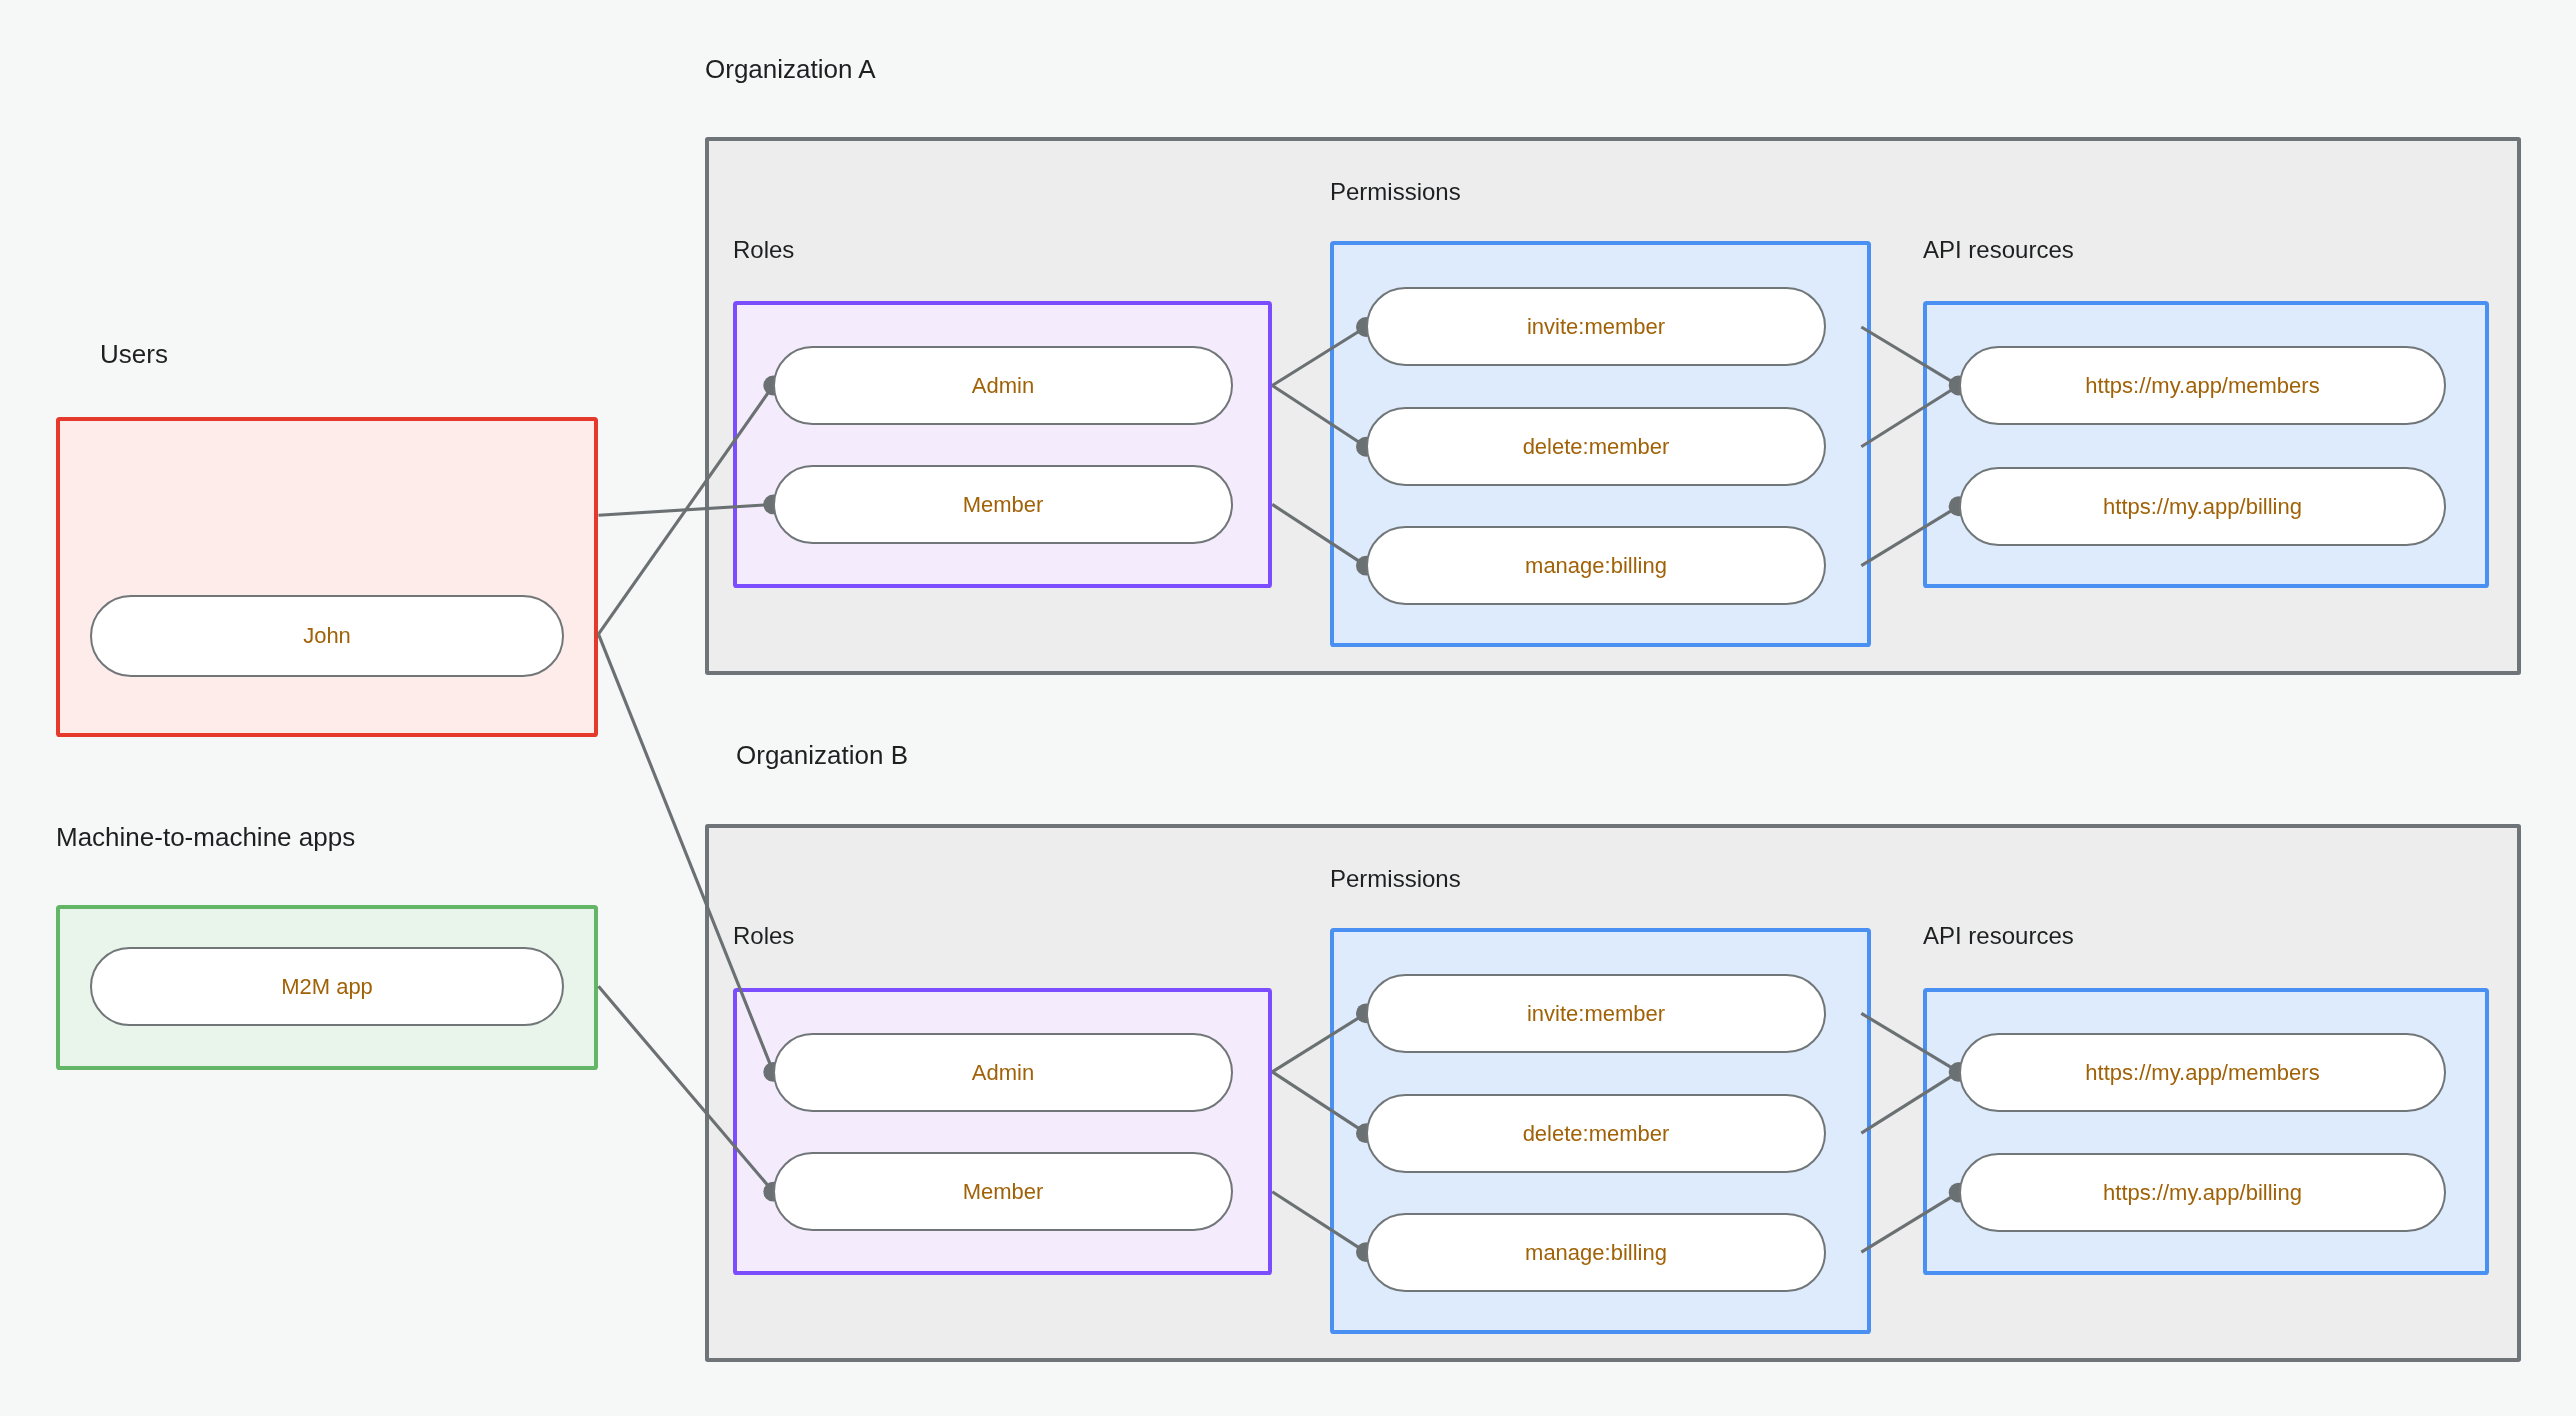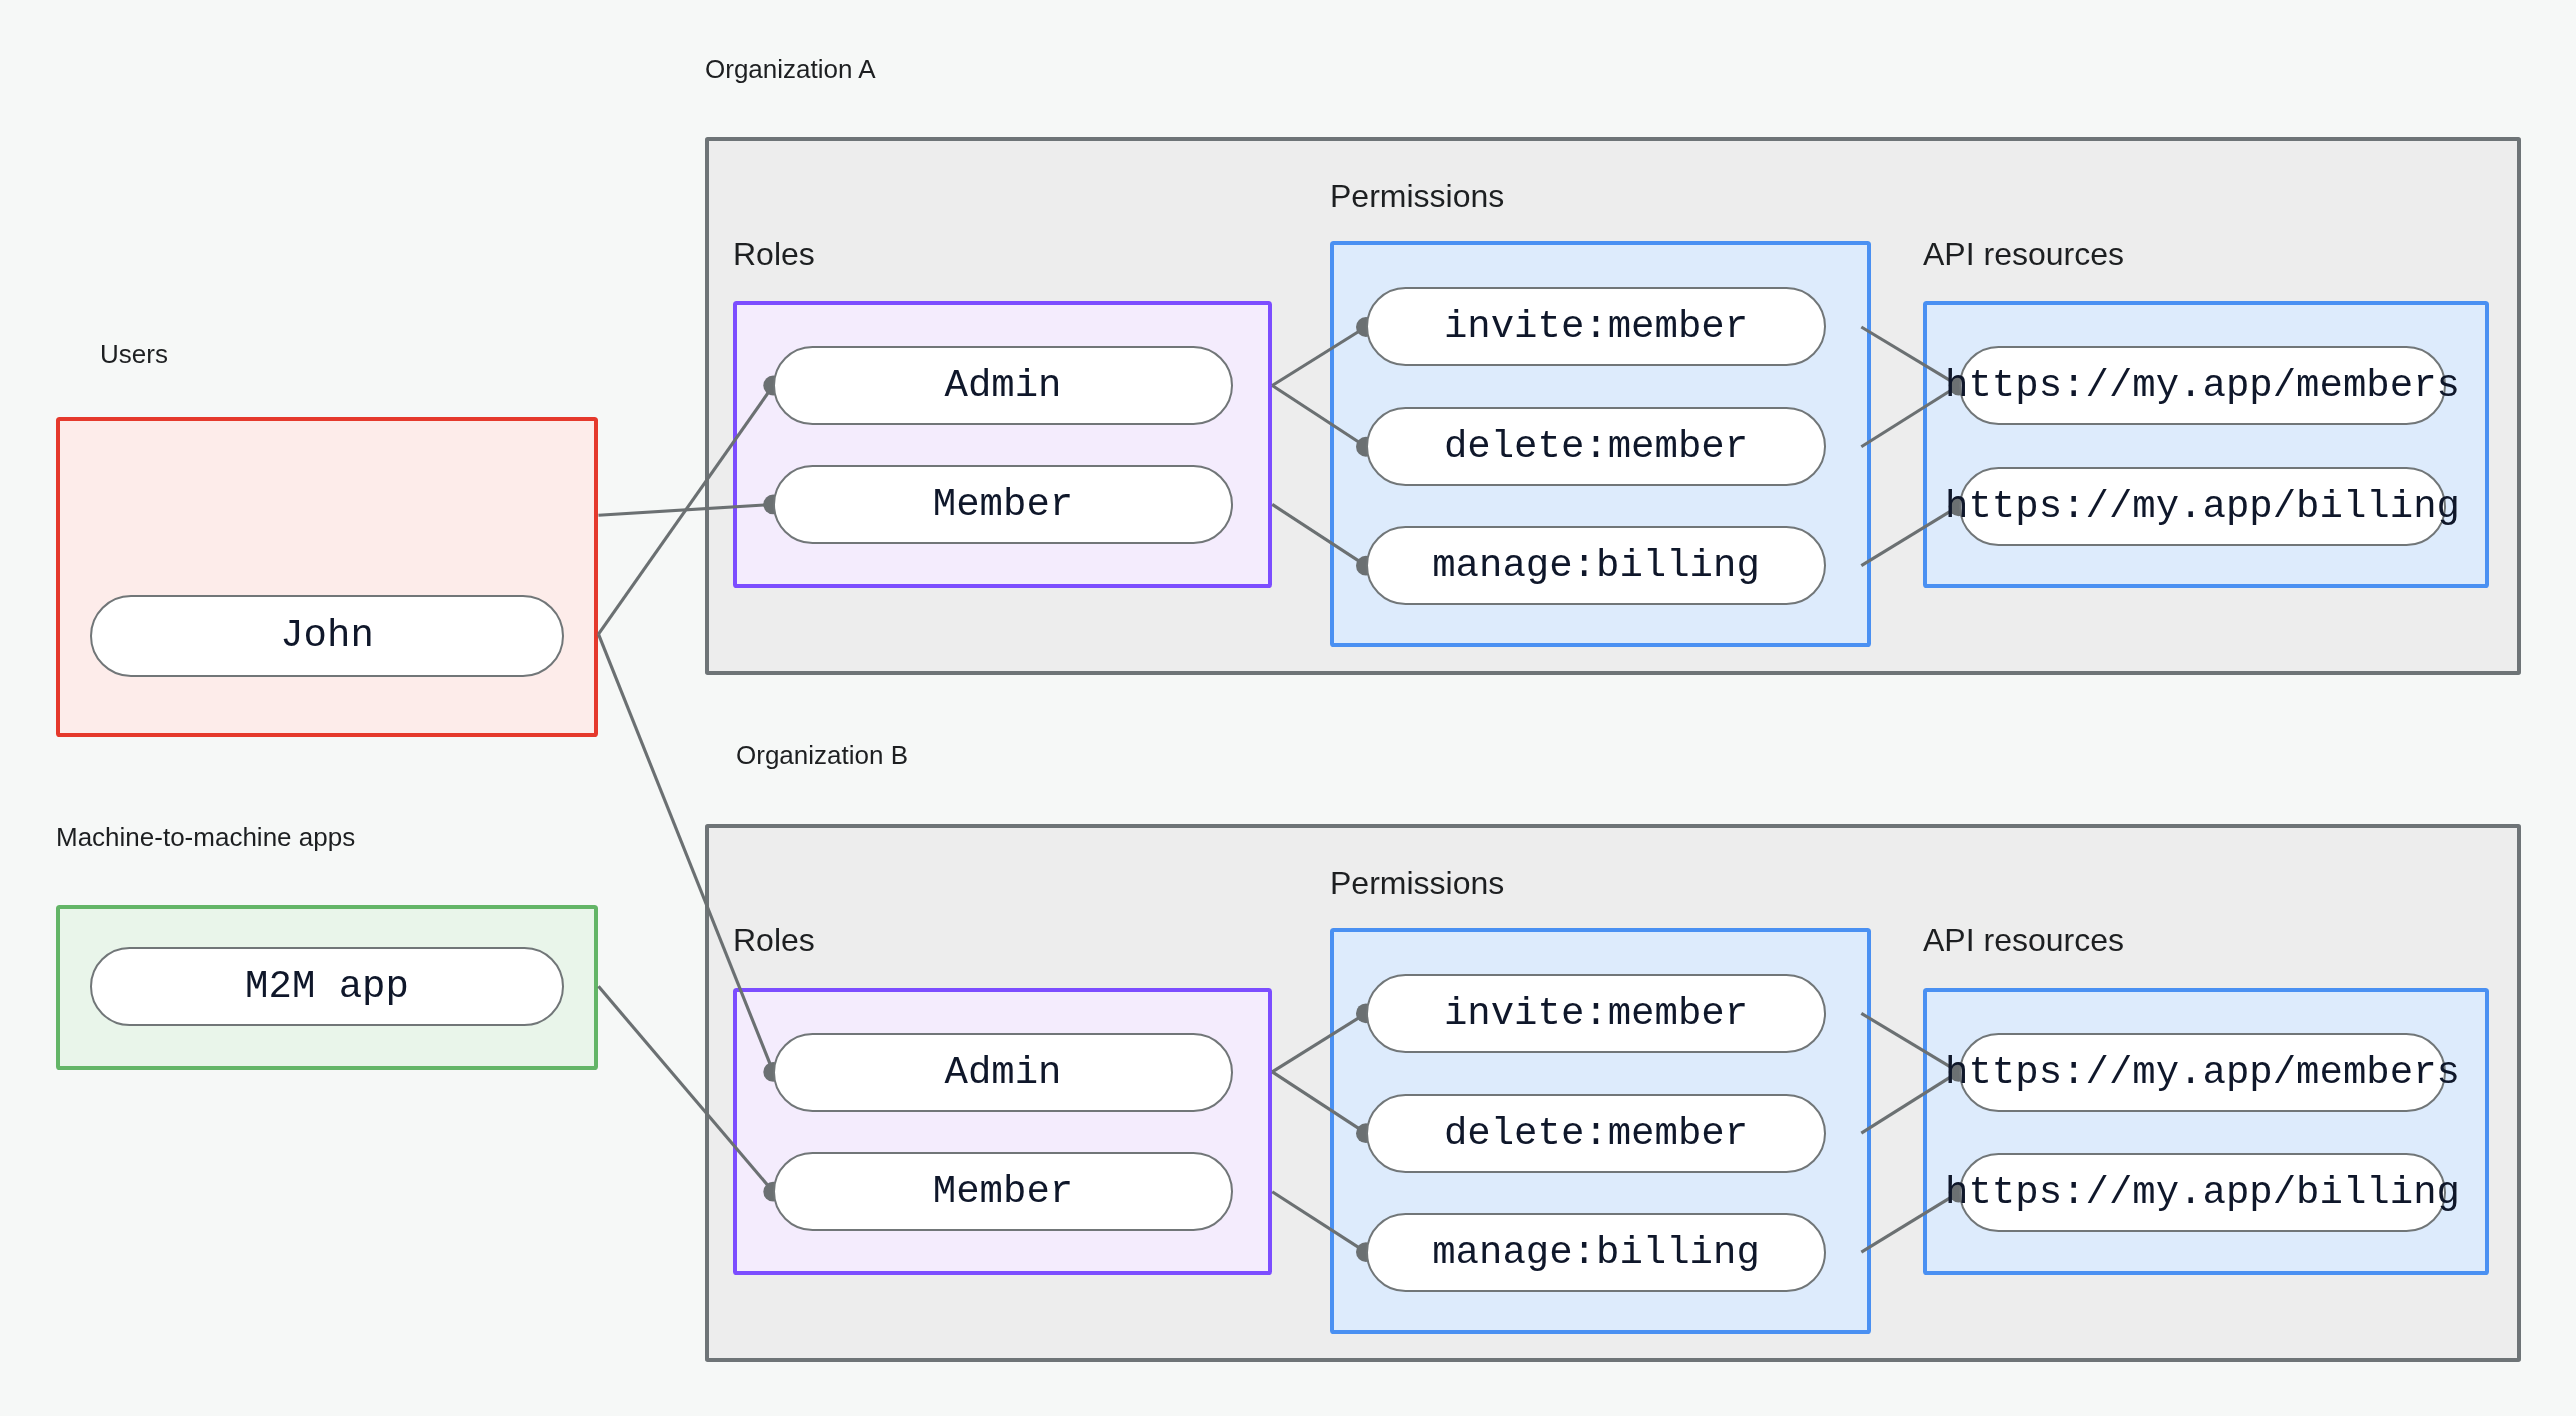--- a/index.html
+++ b/index.html
@@ -76,41 +76,40 @@
     position: absolute;
     color: #1d1f21;
     font-size: 26px;
     line-height: 1;
     white-space: nowrap;
     z-index: 6;
   }
   .sub-title {
     position: absolute;
     color: #1d1f21;
-    font-size: 32px;
+    font-size: 24px;
     line-height: 1;
     white-space: nowrap;
     z-index: 6;
   }
 
   
   .pill {
     position: absolute;
     box-sizing: border-box;
     background: #ffffff;
     border: 2.7px solid #717678;
     border-radius: 900px;
     display: flex;
     align-items: center;
     justify-content: center;
-    color: #0f172a;
-    font-size: 39px;
+    color: #a16207;
+    font-size: 22px;
     white-space: nowrap;
     z-index: 8;
-    font-family: Liberation Mono, monospace;
   }
 </style>
 </head>
 <body>
 
 <div id="canvas">
 
   <svg id="edges" viewBox="0 0 2859 1572">
     <g stroke="#6b7072" stroke-width="3.5" fill="none">
 

